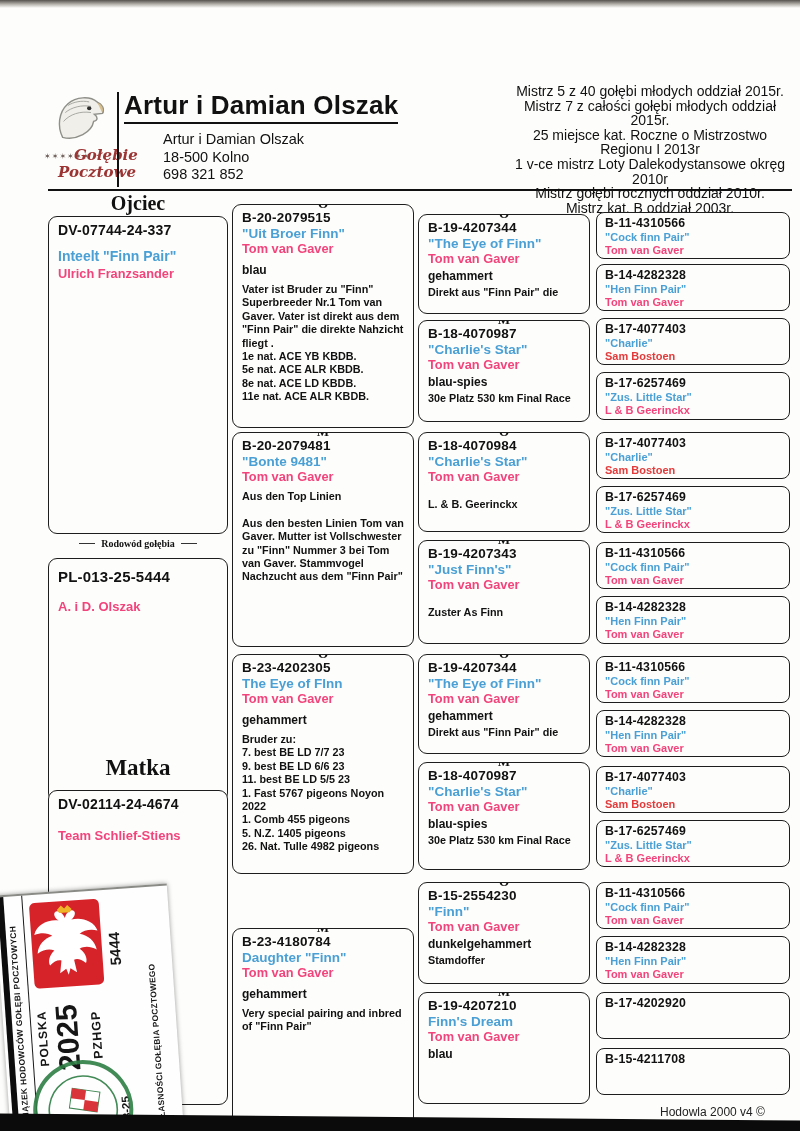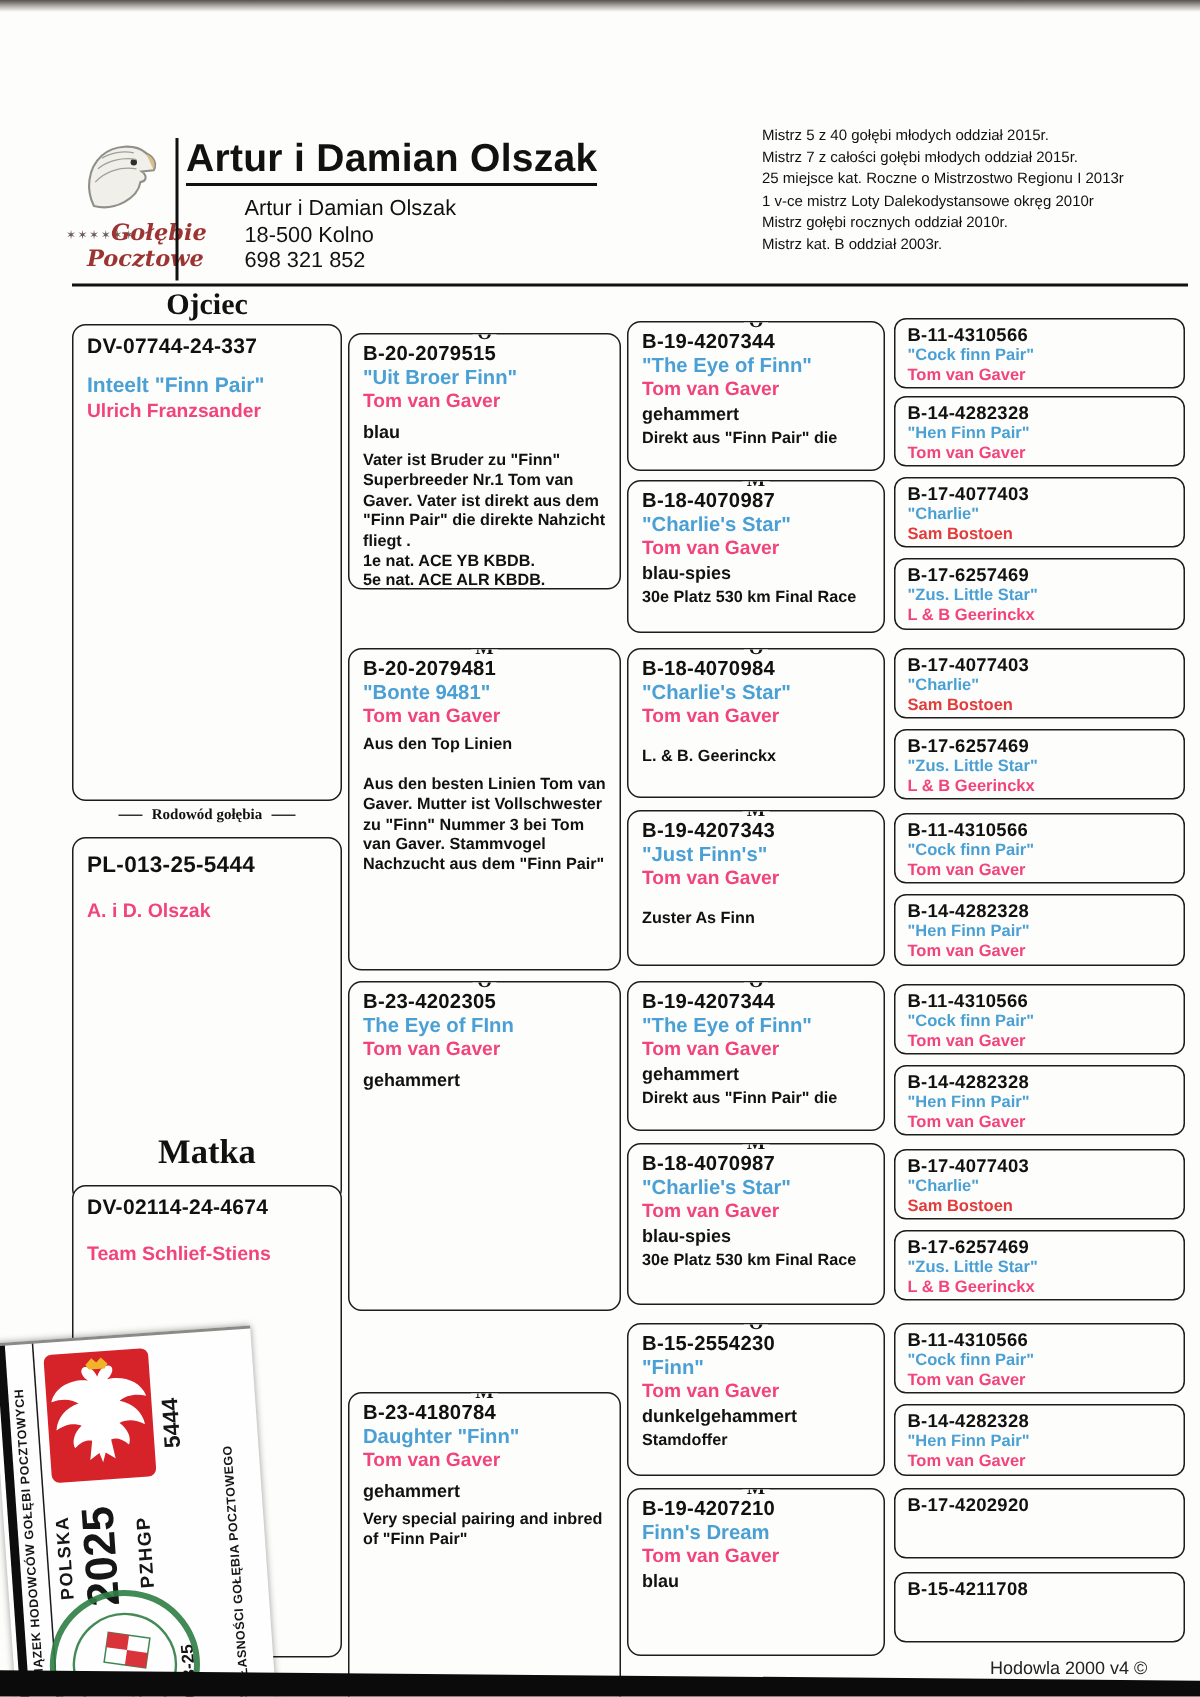--- a/index.html
+++ b/index.html
@@ -12,21 +12,21 @@
 
   
   #logo-eagle{position:absolute;left:52px;top:88px;width:62px;height:58px}
   #logo-stars{position:absolute;left:44px;top:152px;font-size:8px;color:#6a5a55;letter-spacing:1px}
   .logo-line{position:absolute;font-family:"DejaVu Serif",serif;font-style:italic;font-weight:bold;color:#9c3434}
   #logo-line1{left:74px;top:146px;font-size:15px}
   #logo-line2{left:58px;top:163px;font-size:15px}
   #header-vline{position:absolute;left:117px;top:92px;width:1.5px;height:95px;background:#111}
   #page-title{position:absolute;left:124px;top:90px;font-size:26px;font-weight:bold;border-bottom:2.5px solid #111;padding-bottom:1px;letter-spacing:.2px}
   #address{position:absolute;left:163px;top:131px;font-size:14.5px;line-height:17.5px}
-  #achievements{position:absolute;left:508px;top:84px;width:284px;text-align:left;font-size:10px;line-height:14.6px}
+  #achievements{position:absolute;left:508px;top:84px;width:284px;text-align:center;font-size:14px;line-height:14.6px}
   #header-rule{position:absolute;left:48px;top:189px;width:744px;height:2px;background:#111}
 
   
   .col1{left:48px;width:180px}
   .col2{left:232px;width:182px}
   .col3{left:418px;width:172px}
   .col4{left:596px;width:194px}
 
   .pbox{position:absolute;border:1.7px solid #1d1d1d;border-radius:9px;background:#fdfdfb;padding:5px 9px;overflow:hidden}
   .pbox.col4{padding:3px 8px;border-radius:8px}
@@ -124,21 +124,21 @@
   <div class="ring">PL-013-25-5444</div>
   <div id="subject-owner">A. i D. Olszak</div>
 </div>
 
 <div id="mother-label" class="treelabel col1" style="position:absolute">Matka</div>
 <div id="mother-box" class="pbox col1" style="top:790px;height:315px">
   <div class="ring" style="font-size:14px">DV-02114-24-4674</div>
   <div class="breeder">Team Schlief-Stiens</div>
 </div>
 
-<div class="pbox col2" style="top:222px;height:171px">
+<div class="pbox col2" style="top:204px;height:224px">
   <div class="marker">
       <span class="mletter">O</span>
     </div>
   <div class="ring">B-20-2079515</div>
   <div class="pname">"Uit Broer Finn"</div>
   <div class="breeder">Tom van Gaver</div>
   <div class="colorline opt">blau</div>
   <div class="desc opt">Vater ist Bruder zu "Finn" Superbreeder Nr.1 Tom van Gaver. Vater ist direkt aus dem "Finn Pair" die direkte Nahzicht fliegt .
 1e nat. ACE YB KBDB.
 5e nat. ACE ALR KBDB.
@@ -158,20 +158,28 @@
 Aus den besten Linien Tom van Gaver. Mutter ist Vollschwester zu "Finn" Nummer 3 bei Tom van Gaver. Stammvogel Nachzucht aus dem "Finn Pair"</div>
 </div>
 <div class="pbox col2" style="top:654px;height:220px">
   <div class="marker">
       <span class="mletter">O</span>
     </div>
   <div class="ring">B-23-4202305</div>
   <div class="pname">The Eye of FInn</div>
   <div class="breeder">Tom van Gaver</div>
   <div class="colorline opt">gehammert</div>
+  <div class="desc opt">Bruder zu:
+7. best BE LD 7/7 23
+9. best BE LD 6/6 23
+11. best BE LD 5/5 23
+1. Fast 5767 pigeons Noyon 2022
+1. Comb 455 pigeons
+5. N.Z. 1405 pigeons
+26. Nat. Tulle 4982 pigeons</div>
 </div>
 <div class="pbox col2" style="top:928px;height:218px">
   <div class="marker">
       <span class="mletter">M</span>
     </div>
   <div class="ring">B-23-4180784</div>
   <div class="pname">Daughter "Finn"</div>
   <div class="breeder">Tom van Gaver</div>
   <div class="colorline opt">gehammert</div>
   <div class="desc opt">Very special pairing and inbred of "Finn Pair"</div>

